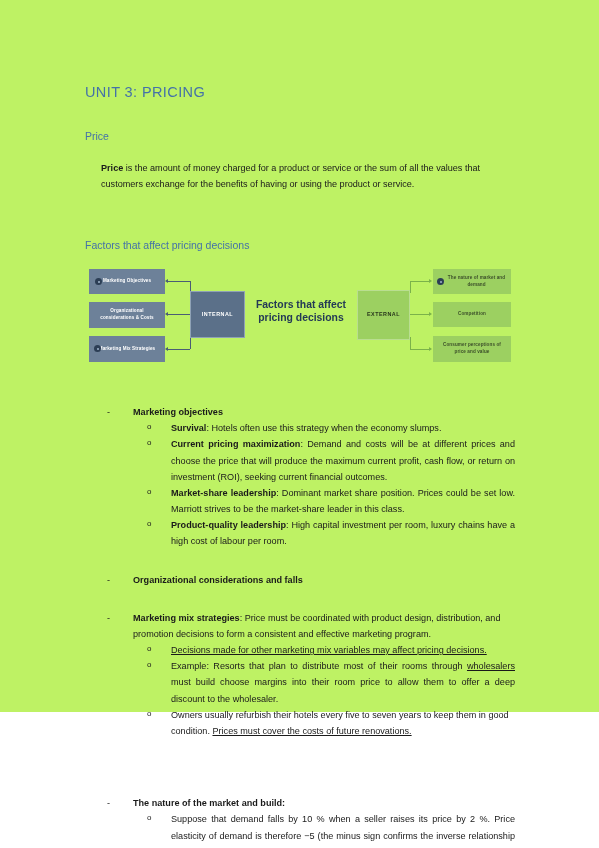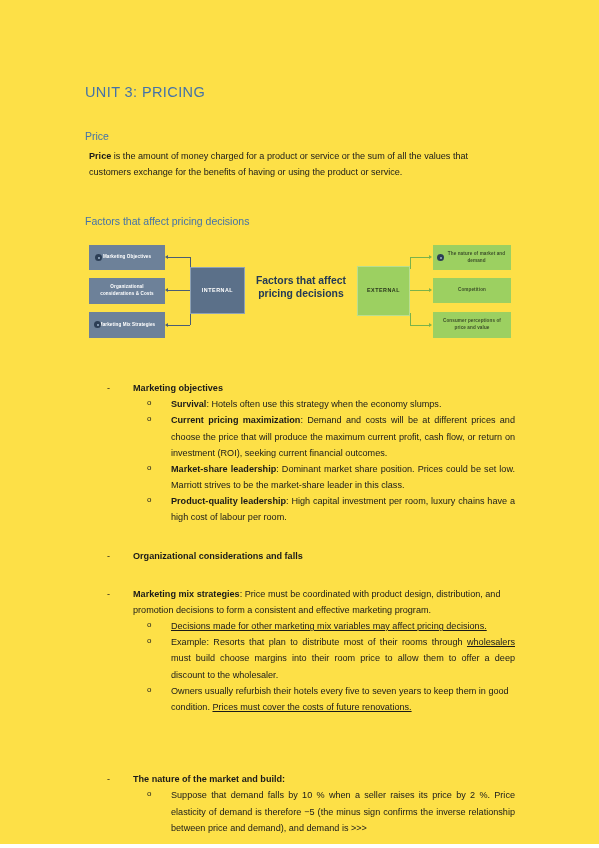--- a/index.html
+++ b/index.html
@@ -13,22 +13,22 @@
     height: 848px;
     position: relative;
     font-family: "Liberation Sans", sans-serif;
     color: #1a1a1a;
     overflow: hidden;
   }
   .page {
     position: absolute;
     left: 0; top: 0;
     width: 599px;
-    height: 844px;
-    background: #fde047;
+    height: 712px;
+    background: #bef264;
     padding: 0;
     box-sizing: border-box;
   }
   .content {
     position: absolute;
     left: 85px;
     top: 84px;
     width: 430px;
   }
 
@@ -46,21 +46,21 @@
     font-weight: 400;
     color: #4472a8;
     margin: 0 0 4px 0;
     line-height: 1.35;
   }
 
   
   p.body {
     font-size: 9.1px;
     line-height: 1.78;
-    margin: 4px;
+    margin: 16px;
     text-align: left;
     color: #1a1a1a;
   }
   .b { font-weight: bold; }
   .u { text-decoration: underline; }
 
   .spacer-lg { height: 30px; }
   .spacer-md { height: 22px; }
   .spacer-sm { height: 13px; }
 

